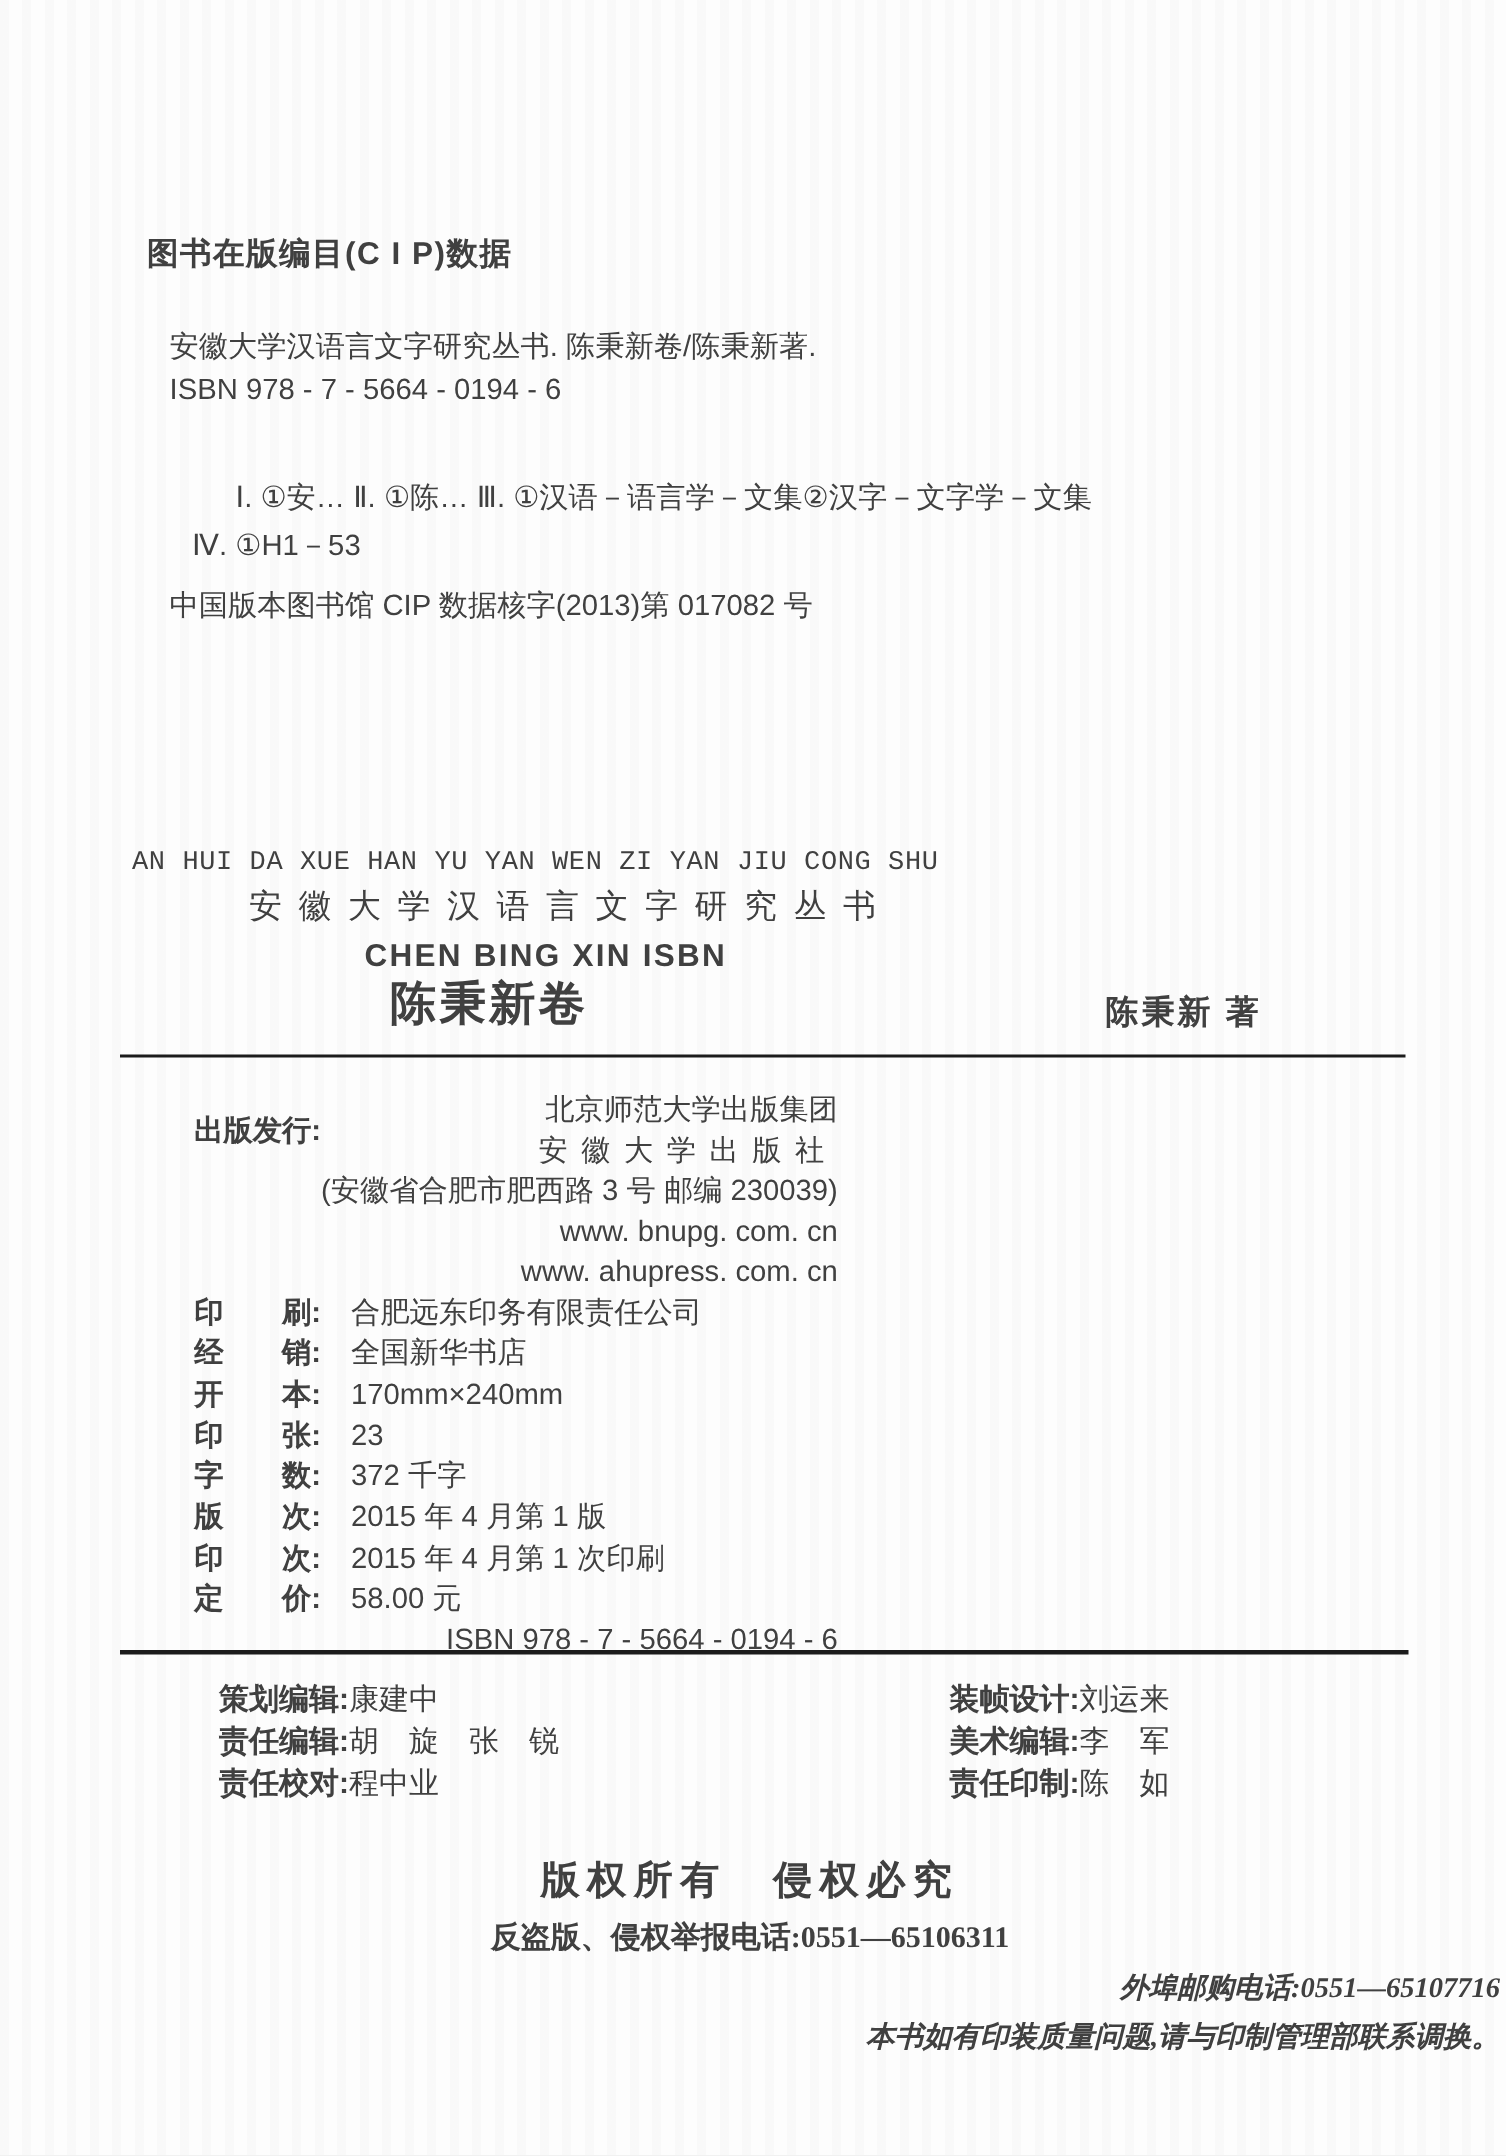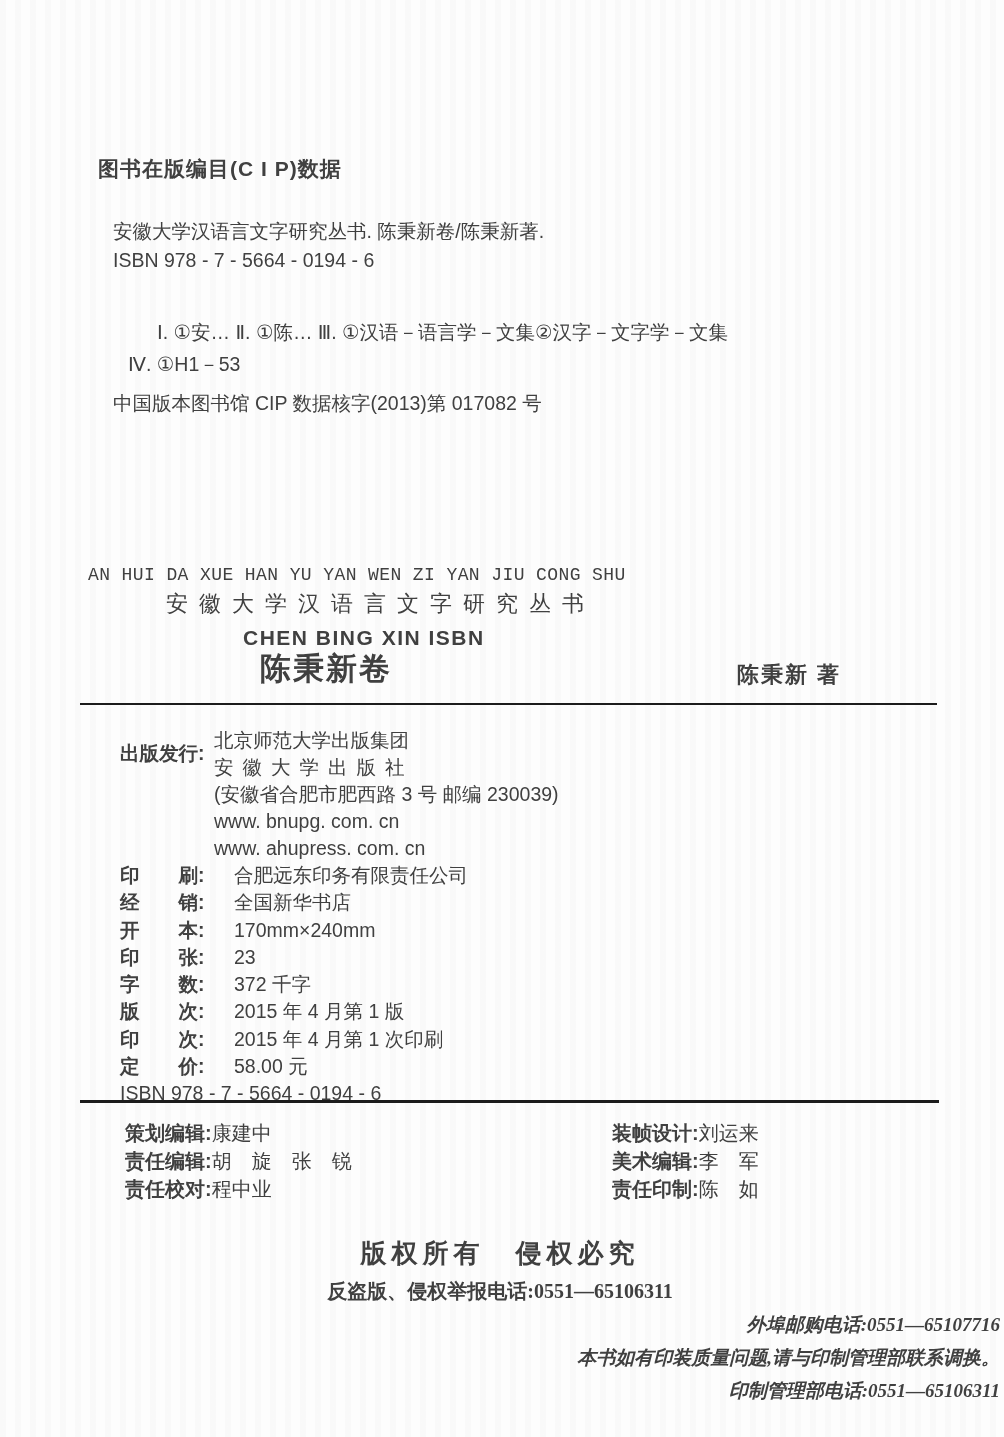--- a/index.html
+++ b/index.html
@@ -29,34 +29,34 @@
   .series-pinyin { position:absolute; left:88px;  top:565px; font-family:Liberation Mono, monospace; font-size:18px; letter-spacing:0.4px; white-space:nowrap; }
   .series-cn     { position:absolute; left:166px; top:589px; font-size:22px; letter-spacing:11px; white-space:nowrap; }
   .title-pinyin  { position:absolute; left:243px; top:626px; font-size:21px; font-weight:bold; letter-spacing:1.5px; white-space:nowrap; }
   .title-cn      { position:absolute; left:260px; top:648px; font-size:31px; font-weight:bold; letter-spacing:2px; white-space:nowrap; }
   .title-author  { position:absolute; left:737px; top:660px; font-size:22px; font-weight:bold; letter-spacing:2px; white-space:nowrap; }
 
   .rule1 { position:absolute; left:80px; top:703px;  width:857px; height:2px; background:#1c1c1c; }
   .rule2 { position:absolute; left:80px; top:1100px; width:859px; height:3px; background:#1c1c1c; }
 
   
-  .pub-block { position:absolute; left:120px; top:727px; font-size:19.5px; }
+  .pub-block { position:absolute; left:120px; top:727px; font-size:19.5px;text-align:right; }
   .pub-row   { display:flex; }
   .pub-label { width:94px; flex:none; margin-top:13px; font-weight:bold; }
   .pub-lines .pline { line-height:27px; white-space:nowrap; }
   .spread    { letter-spacing:9px; }
   .det-row   { display:flex; line-height:27.3px; }
   .det-label { width:94px; flex:none; font-weight:bold; }
   .det-value { white-space:nowrap;margin-left:20px; }
   .isbn-line { line-height:27.3px; }
 
   
   .ed-left  { position:absolute; left:125px; top:1119px; font-size:20px; }
   .ed-right { position:absolute; left:612px; top:1119px; font-size:20px; }
-  .ed-row   { line-height:28px; white-space:nowrap; }
+  .ed-row   { line-height:28px; white-space:nowrap;margin-left:21px; }
   .ed-label { font-weight:bold; }
 
   
   .footer  { position:absolute; left:0; top:1236px; width:1000px; text-align:center; }
   .notice  { font-size:26px; font-weight:bold; letter-spacing:5px; }
   .f-report{ margin-top:7px; font-size:20px; font-weight:bold; font-family:"Liberation Serif","DejaVu Serif",serif; }
   .f-kai   { margin-top:7px; font-size:19px; font-weight:bold; font-style:italic; font-family:"Liberation Serif","DejaVu Serif",serif;text-align:right; }
 </style>
 </head>
 <body>
@@ -156,16 +156,15 @@
     <div class="ed-row">
       <span class="ed-label">责任印制:</span><span>陈　如</span>
     </div>
   </div>
 
   <div class="footer">
     <div class="notice">版权所有　侵权必究</div>
     <div class="f-report">反盗版、侵权举报电话:0551—65106311</div>
     <div class="f-kai">外埠邮购电话:0551—65107716</div>
     <div class="f-kai">本书如有印装质量问题,请与印制管理部联系调换。</div>
-    <div class="f-kai">印制管理部电话:0551—65106311</div>
   </div>
 
 </div>
 
 </body></html>

